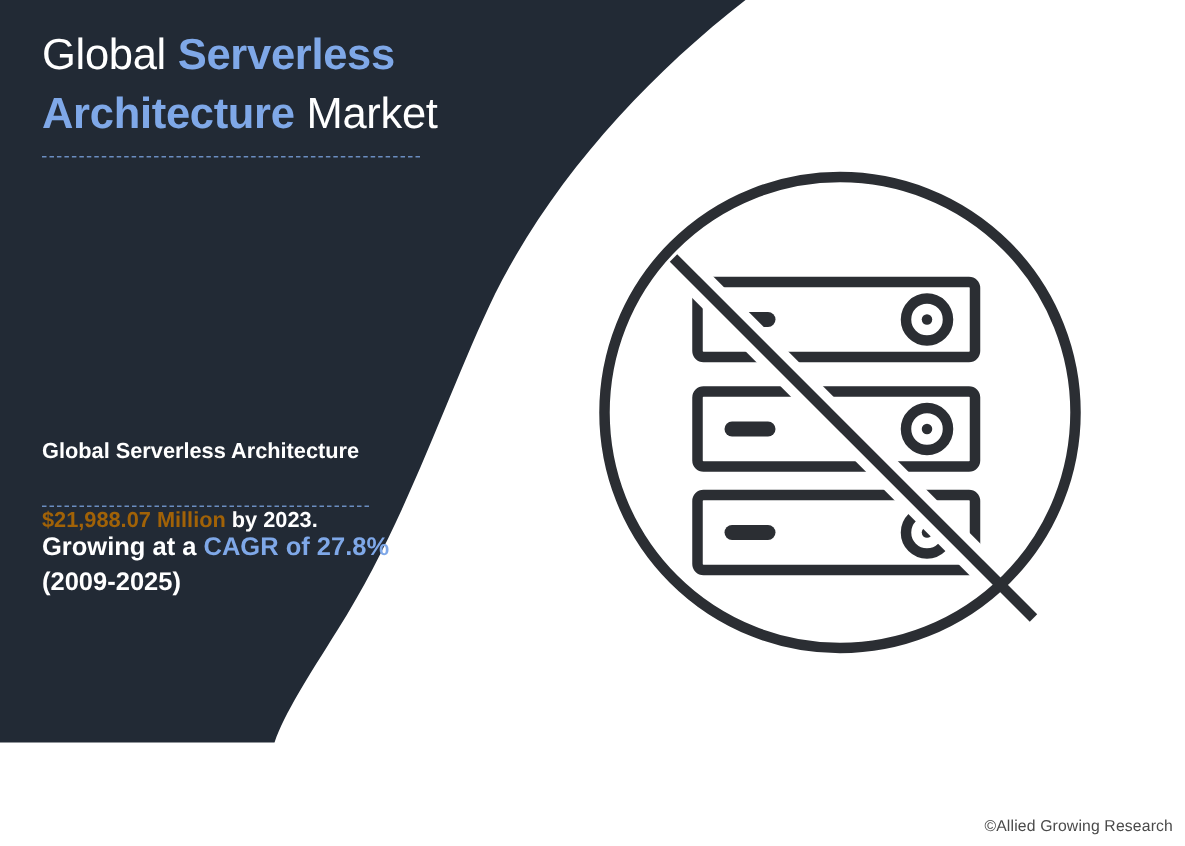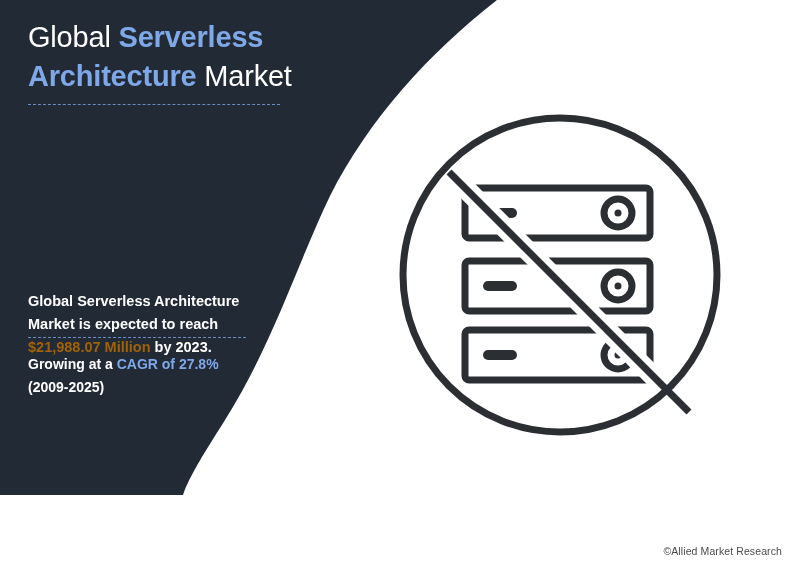--- a/index.html
+++ b/index.html
@@ -102,21 +102,21 @@
   }
   .body-block .accent {
     color: #a16207;
   }
 
   .growth-block {
     position: absolute;
     left: 28px;
     top: 353px;
     width: 270px;
-    font-size: 14px;
+    font-size: 17px;
     line-height: 23px;
     font-weight: bold;
     color: #ffffff;
   }
   .growth-block .accent {
     color: #7FA8E8;
   }
 
   
   .icon-wrap {
@@ -159,21 +159,21 @@
     <div class="title">
       <span class="light">Global </span><span class="accent">Serverless</span><br>
       <span class="accent">Architecture</span><span class="light"> Market</span>
     </div>
 
     <div class="divider divider-top"></div>
 
 
     <div class="body-block">
       <span>Global Serverless Architecture</span><br>
-      <span>Market is expected to reach </span><br>
+      <br>
       <span class="accent">$21,988.07 Million</span><span> by 2023.</span>
     </div>
 
     <div class="divider divider-mid"></div>
 
     <div class="growth-block">
       <span>Growing at a </span><span class="accent">CAGR of 27.8%</span><br>
       <span>(2009-2025)</span>
     </div>
 
@@ -212,15 +212,15 @@
           <rect x="88" y="252" width="34" height="10" rx="5" fill="#2b2e33"></rect>
           <circle cx="223" cy="257" r="14" fill="none" stroke="#2b2e33" stroke-width="7"></circle>
           <circle cx="223" cy="257" r="3.5" fill="#2b2e33"></circle>
         </g>
       </g>
 
       <line x1="54" y1="74" x2="294" y2="314" stroke="#2b2e33" stroke-width="7" stroke-linecap="butt"></line>
     </svg>
   </div>
 
-  <div class="footer">©Allied Market Research</div>
+  <div class="footer">©Allied Growing Research</div>
 
 </div>
 
 </body></html>

